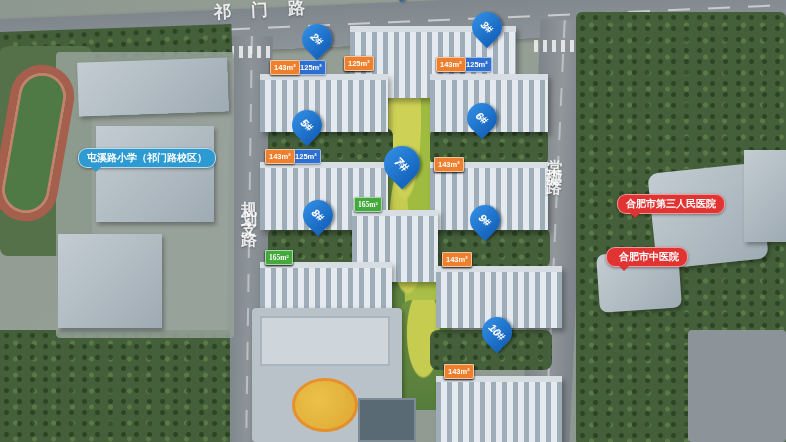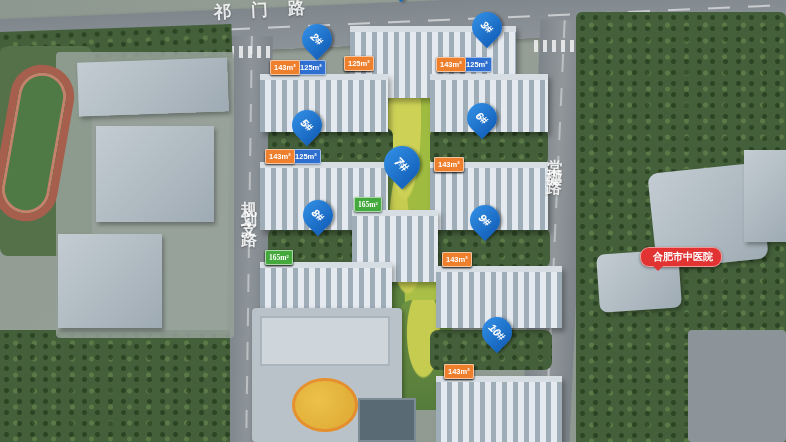--- a/index.html
+++ b/index.html
@@ -302,15 +302,17 @@
     </div>
   </div>
   <div class="pin" style="left:482px;top:317px;">
     <div class="balloon"></div>
     <div class="inner">
       <span class="num">10#</span>
       <span class="floors">10F</span>
     </div>
   </div>
 
-  <div class="pill pill-hospital" style="left:640px;top:247px;padding-left:12px;">合肥市中医院</div>
+  <div class="pill pill-school" style="left:78px;top:148px;">屯溪路小学（祁门路校区）</div>
+  <div class="pill pill-hospital" style="left:617px;top:194px;">合肥市第三人民医院</div>
+  <div class="pill pill-hospital" style="left:606px;top:247px;padding-left:12px;">合肥市中医院</div>
 
 </div>
 
 </body></html>

